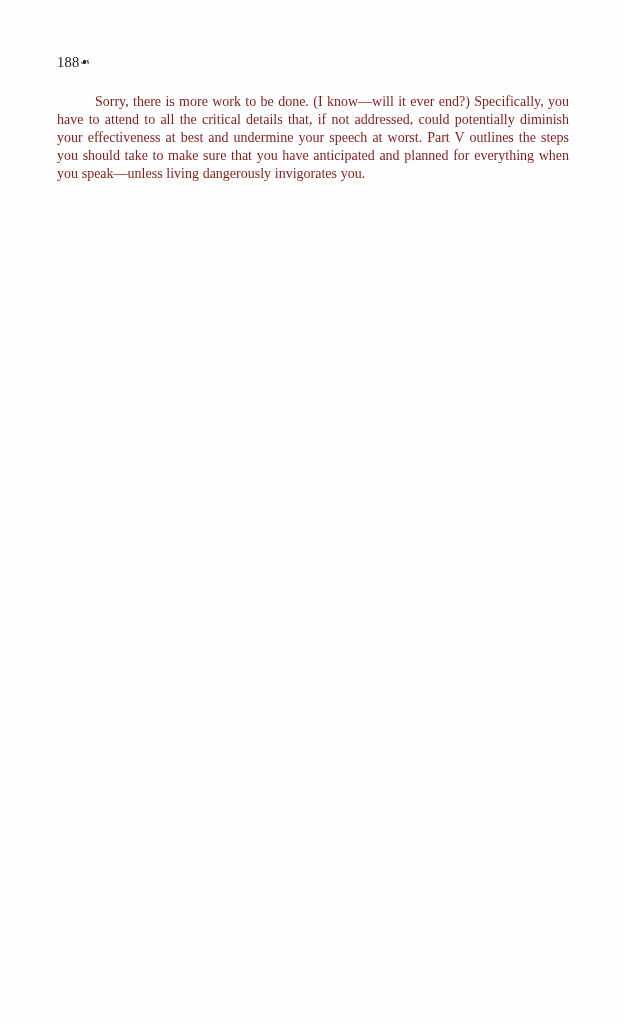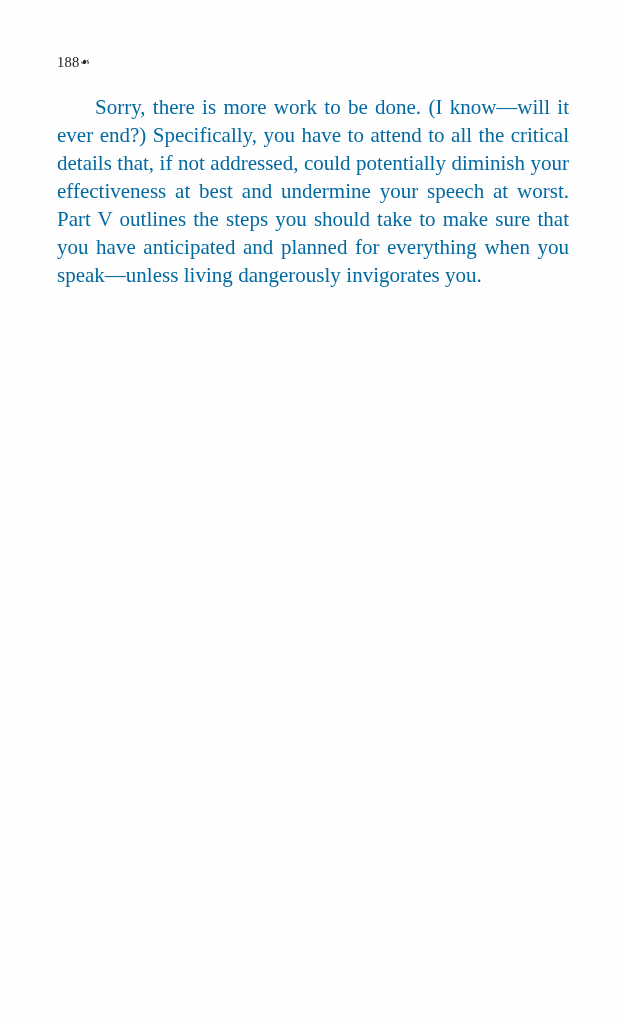--- a/index.html
+++ b/index.html
@@ -52,25 +52,25 @@
     color: #1a1a1a;
   }
   .body-block {
     position: absolute;
     top: 93px;
     left: 57px;
     width: 512px;
   }
   p.body-para {
     margin: 0;
-    font-size: 21px;
-    line-height: 28px;
+    font-size: 14px;
+    line-height: 18px;
     text-align: justify;
     text-indent: 38px;
-    color: #0369a1;
+    color: #7f1d1d;
     hyphens: none;
     word-spacing: 0.2px;
   }
 </style>
 </head>
 <body>
 
 <div class="page">
 
   <div class="running-head">

